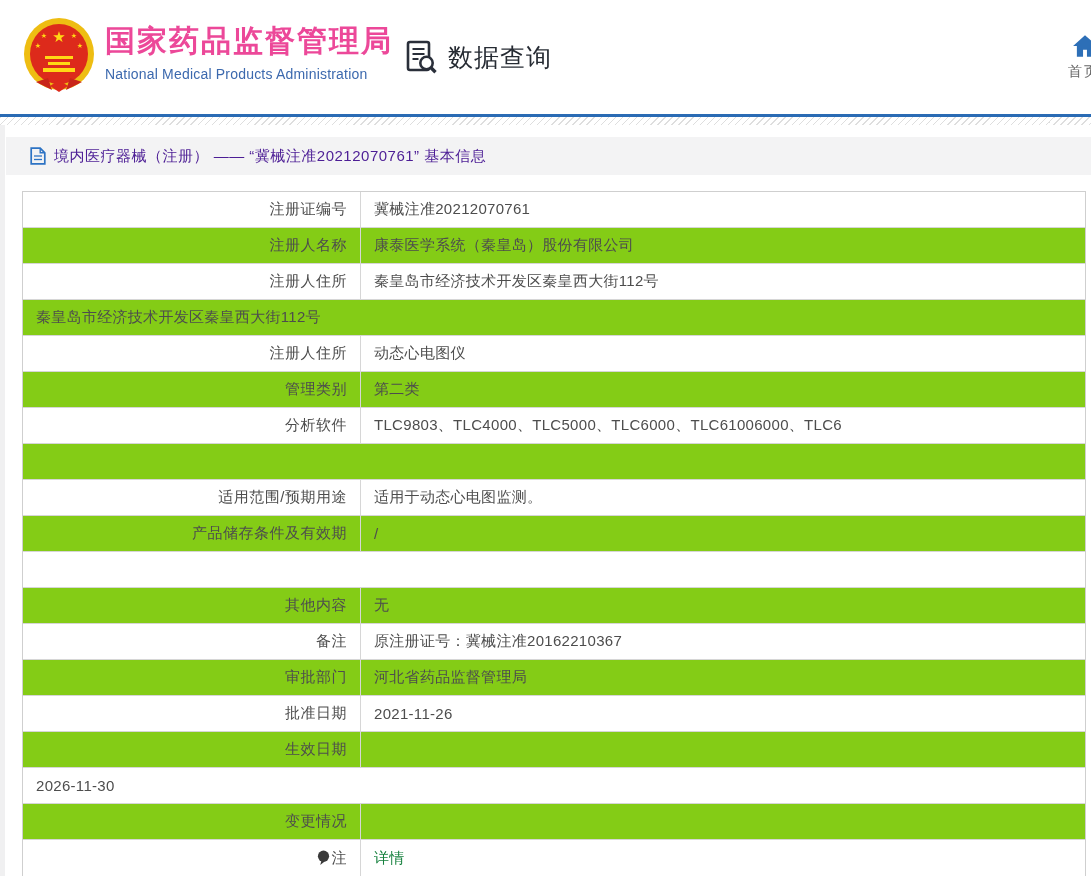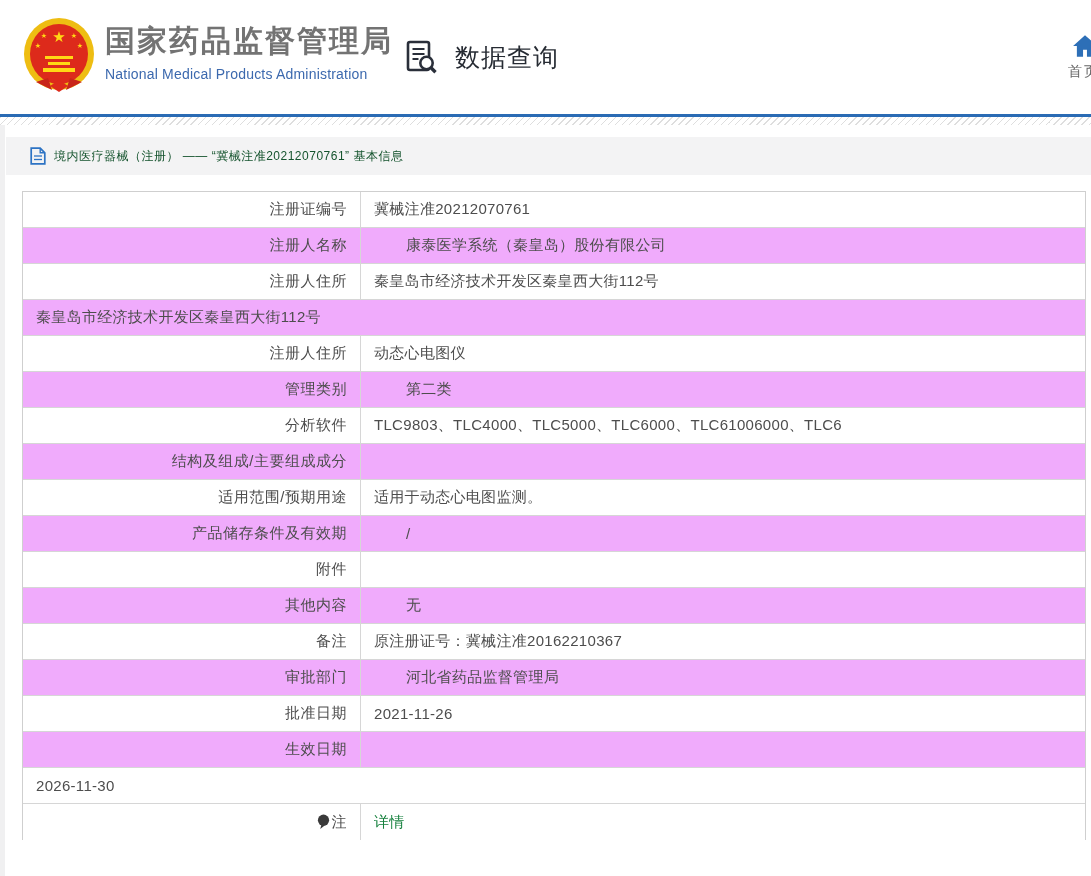--- a/index.html
+++ b/index.html
@@ -7,44 +7,44 @@
   .page {
     position:relative; width:1091px; height:876px; overflow:hidden;
     background:#fff; font-family:"Liberation Sans","DejaVu Sans",sans-serif;
     color:#4d4d4d;
   }
 
   
   .hdr { position:absolute; left:0; top:0; width:100%; height:114px; background:#fff; }
   .emblem { position:absolute; left:22px; top:16px; width:74px; height:80px; }
   .orgnames { position:absolute; left:105px; top:23px; }
-  .org-cn { font-size:30px; font-weight:bold; color:#737373; letter-spacing:2px; line-height:1.2; }
+  .org-cn { font-size:30px; font-weight:bold; color:#ec4899; letter-spacing:2px; line-height:1.2; }
   .org-en { font-size:14px; color:#3c69ae; margin-top:7px; letter-spacing:.2px; }
-  .nav-query { position:absolute; left:406px; top:40px; display:flex; align-items:center; gap:18px; cursor:pointer; }
+  .nav-query { position:absolute; left:406px; top:40px; display:flex; align-items:center; gap:11px; cursor:pointer; }
   .nav-query-label { font-size:25px; color:#262b33; letter-spacing:1px; }
   .home { position:absolute; left:1068px; top:34px; width:64px; text-align:left; cursor:pointer; }
   .home svg { display:block; margin-left:4px; }
   .home-label { display:block; font-size:14px; color:#666; margin-top:5px; letter-spacing:2px; white-space:nowrap; }
 
   
   .blue-rule { position:absolute; left:0; top:114px; width:100%; height:3px; background:#2a6bb4; }
   .hatch-band { position:absolute; left:0; top:117px; width:100%; height:8px;
     background:repeating-linear-gradient(135deg,#dedede 0 1px,transparent 1px 5px); }
   .left-strip { position:absolute; left:0; top:125px; width:5px; height:751px; background:#f0f0f1; }
 
   
   .crumb-bar { position:absolute; left:6px; top:137px; right:0; height:38px;
     background:#f3f3f4; display:flex; align-items:center; padding-left:24px; gap:8px; }
-  .crumb-text { font-size:12px; color:#14532d; letter-spacing:.5px; }
+  .crumb-text { font-size:15px; color:#4c1d95; letter-spacing:.5px; }
 
   
   .tbl { position:absolute; left:22px; top:191px; width:1064px;
     border:1px solid #cfcfcf; border-bottom:none; background:#fff; }
   .trow { display:flex; height:36px; border-bottom:1px solid #d6d6d6; background:#fff; }
-  .trow.alt { background:#f0abfc;gap:32px; }
+  .trow.alt { background:#84cc16; }
   .trow:last-child { border-bottom:none; }
   .cell { display:flex; align-items:center; font-size:15px; color:#4d4d4d; }
   .lab { width:338px; justify-content:flex-end; padding-right:13px;
     border-right:1px solid #d6d6d6; letter-spacing:.5px; }
   .val { flex:1; padding-left:13px; white-space:nowrap; overflow:hidden; letter-spacing:.3px; }
   .val a { color:#15803d; text-decoration:none; }
   .note-ic { display:inline-flex; align-items:center; margin-right:2px; }
 </style>
 </head>
 <body>
@@ -138,40 +138,34 @@
         </div>
         <div class="cell val">第二类</div>
       </div>
       <div class="trow">
         <div class="cell lab">
           <span>分析软件</span>
         </div>
         <div class="cell val">TLC9803、TLC4000、TLC5000、TLC6000、TLC61006000、TLC6</div>
       </div>
       <div class="trow alt">
-        <div class="cell lab">
-          <span>结构及组成/主要组成成分</span>
-        </div>
       </div>
       <div class="trow">
         <div class="cell lab">
           <span>适用范围/预期用途</span>
         </div>
         <div class="cell val">适用于动态心电图监测。</div>
       </div>
       <div class="trow alt">
         <div class="cell lab">
           <span>产品储存条件及有效期</span>
         </div>
         <div class="cell val">/</div>
       </div>
       <div class="trow">
-        <div class="cell lab">
-          <span>附件</span>
-        </div>
       </div>
       <div class="trow alt">
         <div class="cell lab">
           <span>其他内容</span>
         </div>
         <div class="cell val">无</div>
       </div>
       <div class="trow">
         <div class="cell lab">
           <span>备注</span>
@@ -191,20 +185,26 @@
         <div class="cell val">2021-11-26</div>
       </div>
       <div class="trow alt">
         <div class="cell lab">
           <span>生效日期</span>
         </div>
         <div class="cell val"></div>
       </div>
       <div class="trow">
         <div class="cell val">2026-11-30</div>
+      </div>
+      <div class="trow alt">
+        <div class="cell lab">
+          <span>变更情况</span>
+        </div>
+        <div class="cell val"></div>
       </div>
       <div class="trow">
         <div class="cell lab">
           <span class="note-ic">
             <svg width="13" height="16" viewBox="0 0 13 16">
               <circle cx="6.5" cy="6.2" r="5.6" fill="#3a3a3a"></circle>
               <path d="M4.5 10.5 L3.2 15 L8 11.3 Z" fill="#3a3a3a"></path>
             </svg>
           </span>
           <span>注</span>

